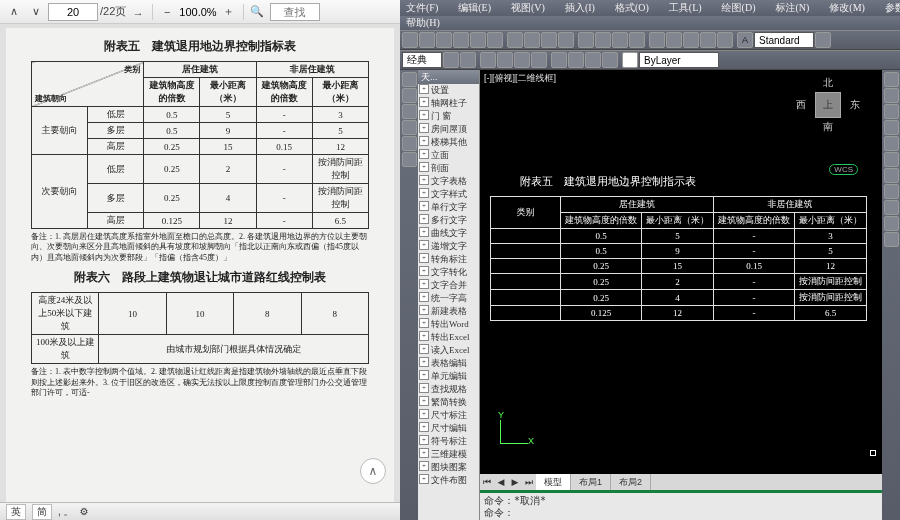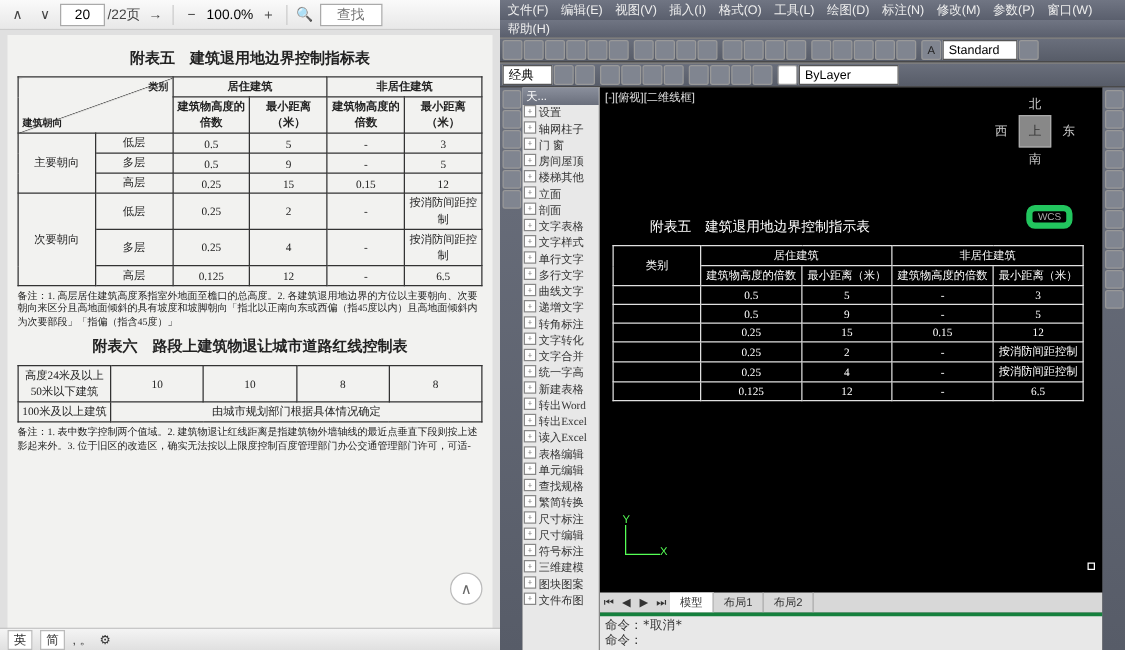--- a/index.html
+++ b/index.html
@@ -1,57 +1,57 @@
 <!DOCTYPE html>
 <html><head>
 <meta charset="utf-8">
 <style>
 * { box-sizing: border-box; margin: 0; padding: 0; }
 body { font-family: "Microsoft YaHei", SimSun, sans-serif; font-size: 10px; width: 900px; height: 520px; overflow: hidden; background: #ccc; display: flex; }
 .left-pane { width: 400px; height: 520px; background: #fff; display: flex; flex-direction: column; }
 .pdf-toolbar { height: 24px; background: linear-gradient(#fafafa,#e8e8e8); border-bottom: 1px solid #ccc; display: flex; align-items: center; padding: 0 4px; gap: 2px; font-size: 11px; }
 .pdf-toolbar .tb-btn { width: 20px; height: 20px; display: flex; align-items: center; justify-content: center; color: #444; cursor: pointer; border-radius: 2px; }
-.pdf-toolbar input { width: 36px; height: 18px; font-size: 11px; border: 1px solid #aaa; text-align: center; }
+.pdf-toolbar input { width: 50px; height: 18px; font-size: 11px; border: 1px solid #aaa; text-align: center; }
 .pdf-toolbar .pgcount { color: #444; }
 .pdf-toolbar .sep { width: 1px; height: 16px; background: #ccc; margin: 0 2px; }
 .pdf-toolbar .search { width: 50px; height: 18px; font-size: 11px; border: 1px solid #aaa; padding: 0 3px; }
 .pdf-page { flex: 1; background: #e0e0e0; overflow: hidden; padding: 4px 6px; position: relative; }
-.paper { background: #f2f2f0; padding: 6px 8px; font-family: SimSun, serif; color: #222; height: 100%; position: relative; }
+.paper { background: #f2f2f0; padding: 6px 25px; font-family: SimSun, serif; color: #222; height: 100%; position: relative; }
 .paper h4 { text-align: center; font-size: 12px; font-weight: bold; margin: 4px 0 6px; }
 .ptable { border-collapse: collapse; width: 100%; font-size: 9px; table-layout: fixed; }
 .ptable th, .ptable td { border: 1px solid #333; padding: 1px 2px; text-align: center; height: 16px; }
 .diag-cell { position: relative; height: 52px; background: linear-gradient(to bottom right, transparent calc(50% - .5px), #333, transparent calc(50% + .5px)); }
 .diag-a { position: absolute; top: 2px; right: 3px; font-size: 8px; }
 .diag-b { position: absolute; bottom: 2px; left: 3px; font-size: 8px; }
 .note { font-size: 8px; line-height: 1.3; margin: 3px 0 6px; }
 .pgno { position: absolute; bottom: 2px; left: 50%; transform: translateX(-50%); font-size: 10px; }
 .scroll-up { position: absolute; right: 14px; bottom: 36px; width: 26px; height: 26px; border-radius: 50%; background: #fff; border: 1px solid #bbb; display: flex; align-items: center; justify-content: center; font-size: 12px; color: #666; }
 
 .right-pane { width: 500px; height: 520px; background: #5a5a5a; display: flex; flex-direction: column; }
-.cad-menubar { height: 16px; background: linear-gradient(#707583,#5a5f6d); color: #eee; display: flex; align-items: center; font-size: 10px; padding-left: 6px; gap: 10px; }
+.cad-menubar { height: 16px; background: linear-gradient(#707583,#5a5f6d); color: #eee; display: flex; align-items: center; font-size: 10px; padding-left: 6px; gap: 20px; font-family: Liberation Serif, serif; }
 .cad-menubar span { cursor: pointer; white-space: nowrap; }
 .cad-tb { background: linear-gradient(#6a6f7c,#575c68); border-top: 1px solid #888; border-bottom: 1px solid #444; display: flex; align-items: center; padding: 1px 2px; gap: 1px; flex-wrap: nowrap; overflow: hidden; }
 .cad-tb .ic { width: 16px; height: 16px; background: #808590; border: 1px solid #999; border-radius: 2px; cursor: pointer; display: flex; align-items: center; justify-content: center; font-size: 9px; color: #222; }
 .cad-tb .tsep { width: 2px; height: 14px; }
 .style-box { background: #fff; border: 1px solid #555; height: 16px; font-size: 10px; padding: 0 4px; display: flex; align-items: center; min-width: 60px; }
 .cad-body { flex: 1; display: flex; min-height: 0; }
 .cad-left-tools { width: 18px; background: linear-gradient(#6a6f7c,#575c68); display: flex; flex-direction: column; align-items: center; padding-top: 2px; gap: 1px; }
 .cad-left-tools .ic, .cad-right-tools .ic { width: 15px; height: 15px; background: #808590; border: 1px solid #999; border-radius: 2px; }
 .cad-right-tools { width: 18px; background: linear-gradient(#6a6f7c,#575c68); display: flex; flex-direction: column; align-items: center; padding-top: 2px; gap: 1px; }
 .side-panel { width: 62px; background: #e8e8e8; border-right: 1px solid #888; display: flex; flex-direction: column; }
 .side-hdr { height: 14px; background: linear-gradient(#8a8f9c,#6a6f7c); color: #fff; font-size: 9px; padding-left: 3px; display: flex; align-items: center; }
 .side-list { flex: 1; overflow: hidden; font-size: 9px; color: #333; }
 .side-list .it { display: flex; align-items: flex-start; padding: 0 1px; height: 13px; cursor: pointer; font-family: Liberation Serif, serif; }
 .side-list .bx { width: 10px; height: 10px; border: 1px solid #888; margin-right: 2px; display: flex; align-items: center; justify-content: center; font-size: 7px; background: #fff; }
 .cad-canvas-wrap { flex: 1; display: flex; flex-direction: column; background: #000; min-width: 0; }
 .cad-canvas { flex: 1; position: relative; color: #fff; overflow: hidden; }
 .view-label { position: absolute; top: 2px; left: 4px; font-size: 9px; color: #e0e0e0; }
 .navcube { position: absolute; top: 6px; right: 22px; width: 64px; text-align: center; font-size: 10px; color: #ccc; }
 .navcube .cube { width: 26px; height: 26px; background: #888; border: 1px solid #aaa; margin: 2px auto; display: flex; align-items: center; justify-content: center; color: #333; font-size: 10px; }
-.wcs-badge { position: absolute; top: 94px; right: 24px; font-size: 8px; color: #aaa; border: 5px solid #22c55e; border-radius: 7px; padding: 0 4px; }
+.wcs-badge { position: absolute; top: 94px; right: 24px; font-size: 8px; color: #aaa; border: 1px solid #22c55e; border-radius: 7px; padding: 0 4px; }
 .cad-title { position: absolute; top: 104px; left: 40px; font-size: 11px; font-family: SimSun, serif; }
 .cad-table { position: absolute; top: 126px; left: 10px; border-collapse: collapse; color: #fff; font-size: 9px; font-family: SimSun, serif; }
 .cad-table th, .cad-table td { border: 1px solid #e0e0e0; padding: 1px 4px; text-align: center; height: 15px; min-width: 70px; }
 .cad-table th { font-weight: normal; }
 .ucs { position: absolute; left: 18px; bottom: 28px; color: #5f5; font-size: 9px; }
 .ucs-y { position: absolute; left: 0; bottom: 26px; }
 .ucs-x { position: absolute; left: 30px; bottom: 0; }
 .ucs-line-v { position: absolute; left: 2px; bottom: 2px; width: 1px; height: 24px; background: #5f5; }
 .ucs-line-h { position: absolute; left: 2px; bottom: 2px; width: 28px; height: 1px; background: #5f5; }
 .cad-tabs { height: 16px; background: #d8d8d8; display: flex; align-items: center; font-size: 9px; color: #333; }

